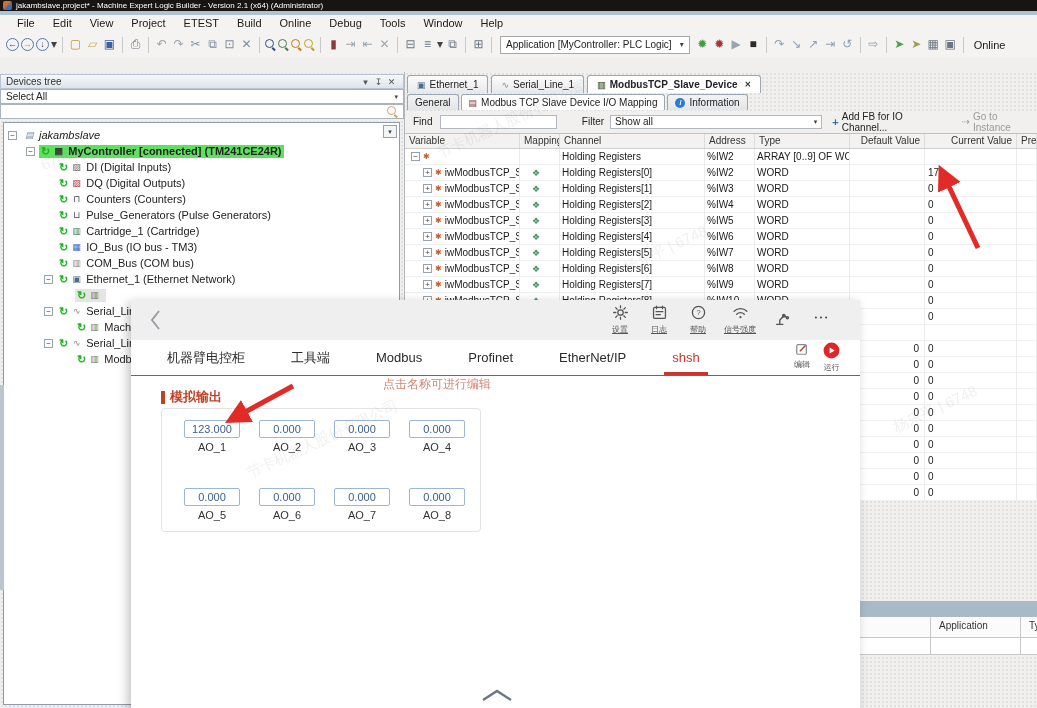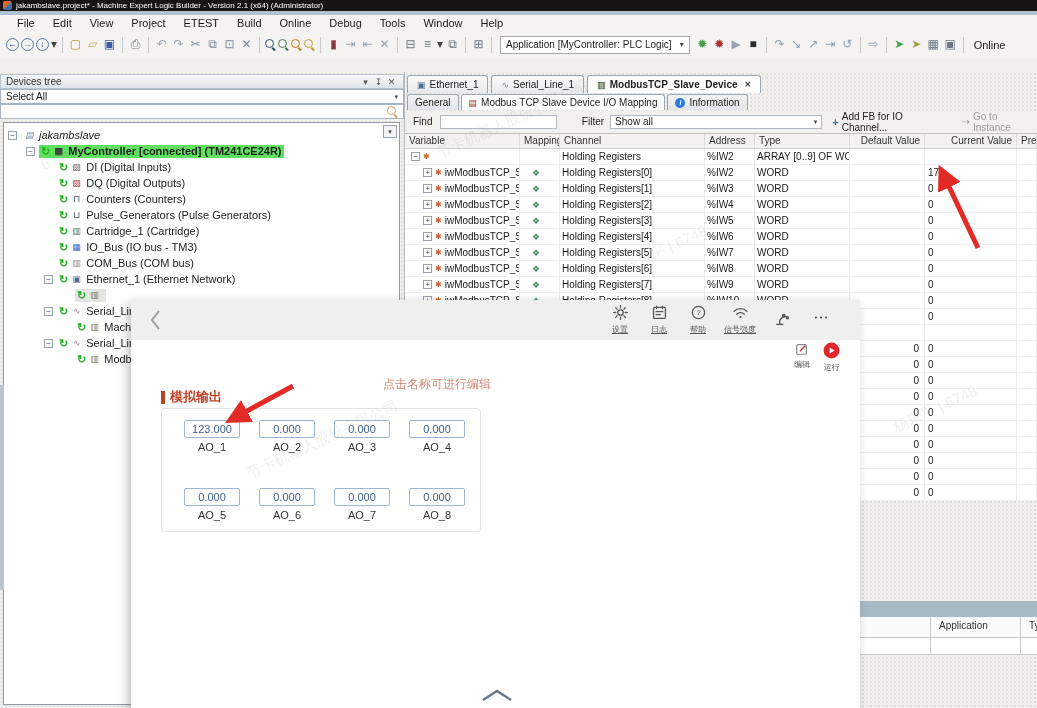--- a/index.html
+++ b/index.html
@@ -738,20 +738,28 @@
         </span>
         <span class="ov-hic">
           <span style="margin-top: 5px;"><svg width="18" height="17" viewBox="0 0 20 20">
               <circle cx="4" cy="10" r="1.2" fill="#444"></circle>
               <circle cx="10" cy="10" r="1.2" fill="#444"></circle>
               <circle cx="16" cy="10" r="1.2" fill="#444"></circle>
             </svg></span>
         </span>
       </div>
   </div>
+  <div class="ov-tabs" id="ovtabs">
+      <span class="ov-tab">机器臂电控柜</span>
+      <span class="ov-tab">工具端</span>
+      <span class="ov-tab">Modbus</span>
+      <span class="ov-tab">Profinet</span>
+      <span class="ov-tab">EtherNet/IP</span>
+      <span class="ov-tab active">shsh</span>
+    </div>
   <div class="ov-actions">
     <span class="ov-act">
       <span id="ov-edit-ic"><svg width="14" height="14" viewBox="0 0 16 16">
             <rect x="2" y="3" width="11" height="11" rx="1.5" stroke="#8a8a8a" fill="none" stroke-width="1.4"></rect>
             <path d="M5.5 10.5 12 4" stroke="#c0392b" stroke-width="1.6"></path>
           </svg></span>
       <span class="lbl">编辑</span>
     </span>
     <span class="ov-act">
       <span id="ov-run-ic"><svg width="17" height="17" viewBox="0 0 18 18">

